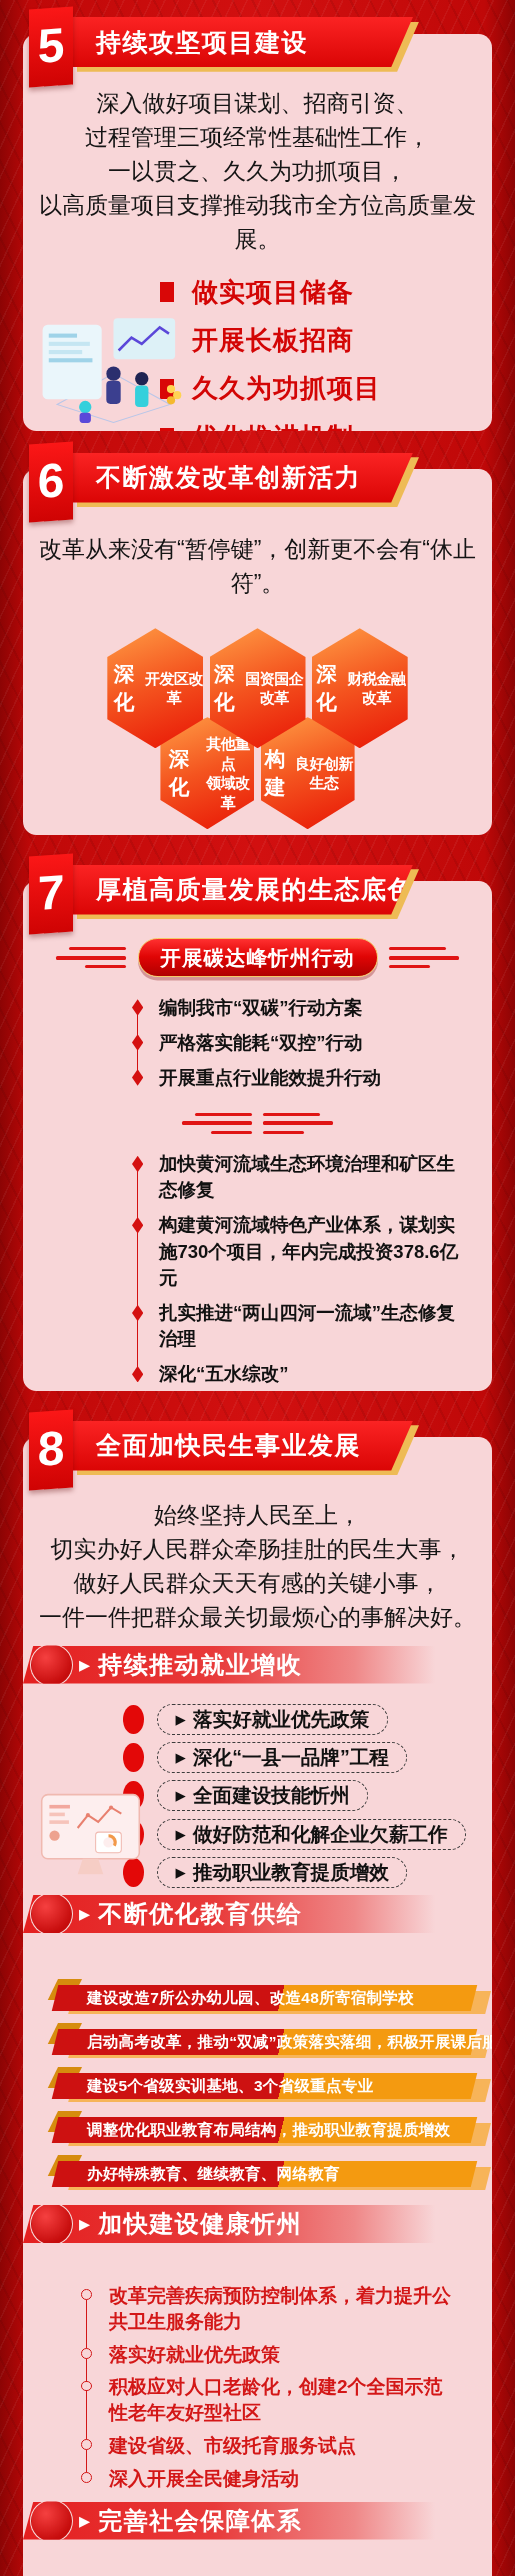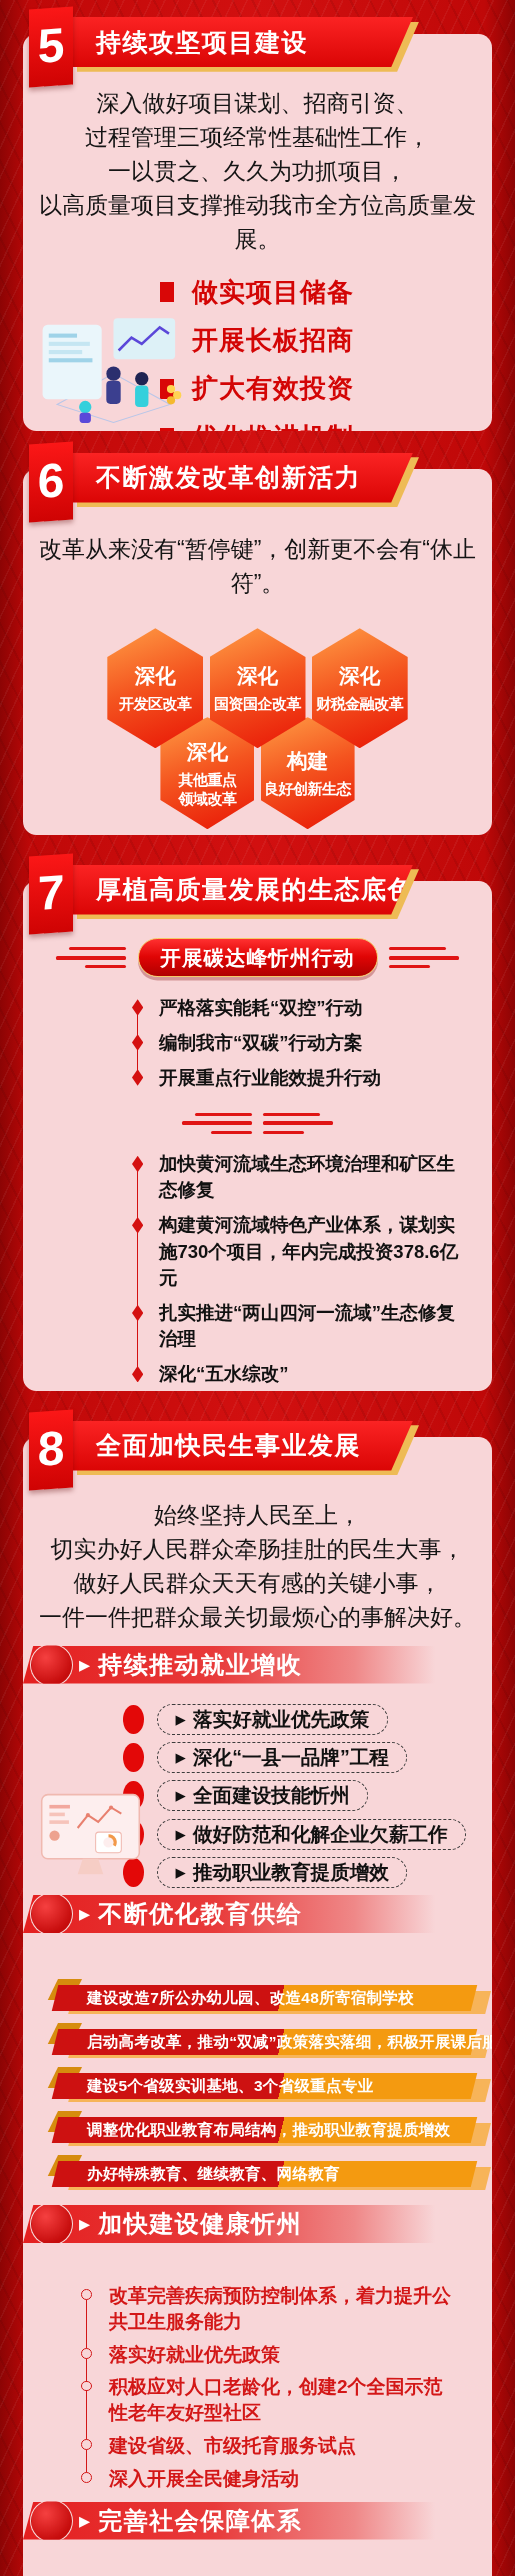--- a/index.html
+++ b/index.html
@@ -50,21 +50,21 @@
   .ritem .t{ color:#d30505; font-weight:900; font-size:26px; letter-spacing:1px; white-space:nowrap; }
   .illus{ position:absolute; pointer-events:none; }
   
   .card-s6{ height:366px; padding-top:63px; }
   .hexrow{ display:flex; justify-content:center; gap:6.2px; margin-top:28px; position:relative; z-index:2; }
   .hexrow2{ margin-top:-31px; z-index:1; }
   .hex{
     width:96px; height:120px; color:#fff; text-align:center;
     background:linear-gradient(160deg,#ff9d45 0%,#f4541f 48%,#e81505 100%);
     clip-path:polygon(50% 0,100% 24%,100% 76%,50% 100%,0 76%,0 24%);
-    display:flex; flex-direction:column; justify-content:center; align-items:center; gap:4.1px;
+    display:flex; justify-content:center; align-items:center; gap:4.1px;
   }
   .hex2{ width:94px; height:112px; clip-path:polygon(50% 0,100% 19%,100% 74%,50% 100%,0 74%,0 19%); }
   .hex .a{ font-weight:900; font-size:20.6px; }
   .hex .b{ font-weight:800; font-size:15px; white-space:pre-line; line-height:1.3; letter-spacing:-0.5px; }
   
   .card-s7{ height:510px; padding-top:57px; }
   .pillrow{ display:flex; align-items:center; justify-content:center; gap:11.3px;font-family:Liberation Serif, serif; }
   .deco{ display:flex; flex-direction:column; gap:5.2px; width:70px; }
   .deco i{ display:block; height:3.1px; background:#e01414; border-radius:1.5px; }
   .deco.l{ align-items:flex-end; } .deco.r{ align-items:flex-start; }
@@ -146,21 +146,21 @@
       <div class="ritem">
           <span class="sq"></span>
           <span class="t">做实项目储备</span>
         </div>
       <div class="ritem">
           <span class="sq"></span>
           <span class="t">开展长板招商</span>
         </div>
       <div class="ritem">
           <span class="sq"></span>
-          <span class="t">扩大有效投资</span>
+          <span class="t">久久为功抓项目</span>
         </div>
       <div class="ritem">
           <span class="sq"></span>
           <span class="t">优化推进机制</span>
         </div>
     </div>
     <svg class="illus" style="left:13px;top:278px" width="155" height="113" viewBox="0 0 300 220">
       <path d="M40 180 L150 120 L260 180 L150 215 Z" fill="none" stroke="#b9c6e8" stroke-width="2"></path>
       <rect x="12" y="25" width="115" height="145" rx="10" fill="#eaf6fb"></rect>
       <rect x="24" y="42" width="55" height="8" fill="#9fd3e8"></rect>
@@ -236,22 +236,22 @@
           <i class="d3"></i>
         </span>
       <div class="pill">开展碳达峰忻州行动</div>
       <span class="deco r">
           <i class="d1"></i>
           <i class="d2"></i>
           <i class="d3"></i>
         </span>
     </div>
     <div class="dlist">
+      <div class="ditem">编制我市“双碳”行动方案</div>
       <div class="ditem">严格落实能耗“双控”行动</div>
-      <div class="ditem">编制我市“双碳”行动方案</div>
       <div class="ditem">开展重点行业能效提升行动</div>
     </div>
     <div class="pillrow mt43">
       <span class="deco l">
           <i class="d1"></i>
           <i class="d2"></i>
           <i class="d3"></i>
         </span>
       <span class="deco r">
           <i class="d1"></i>

